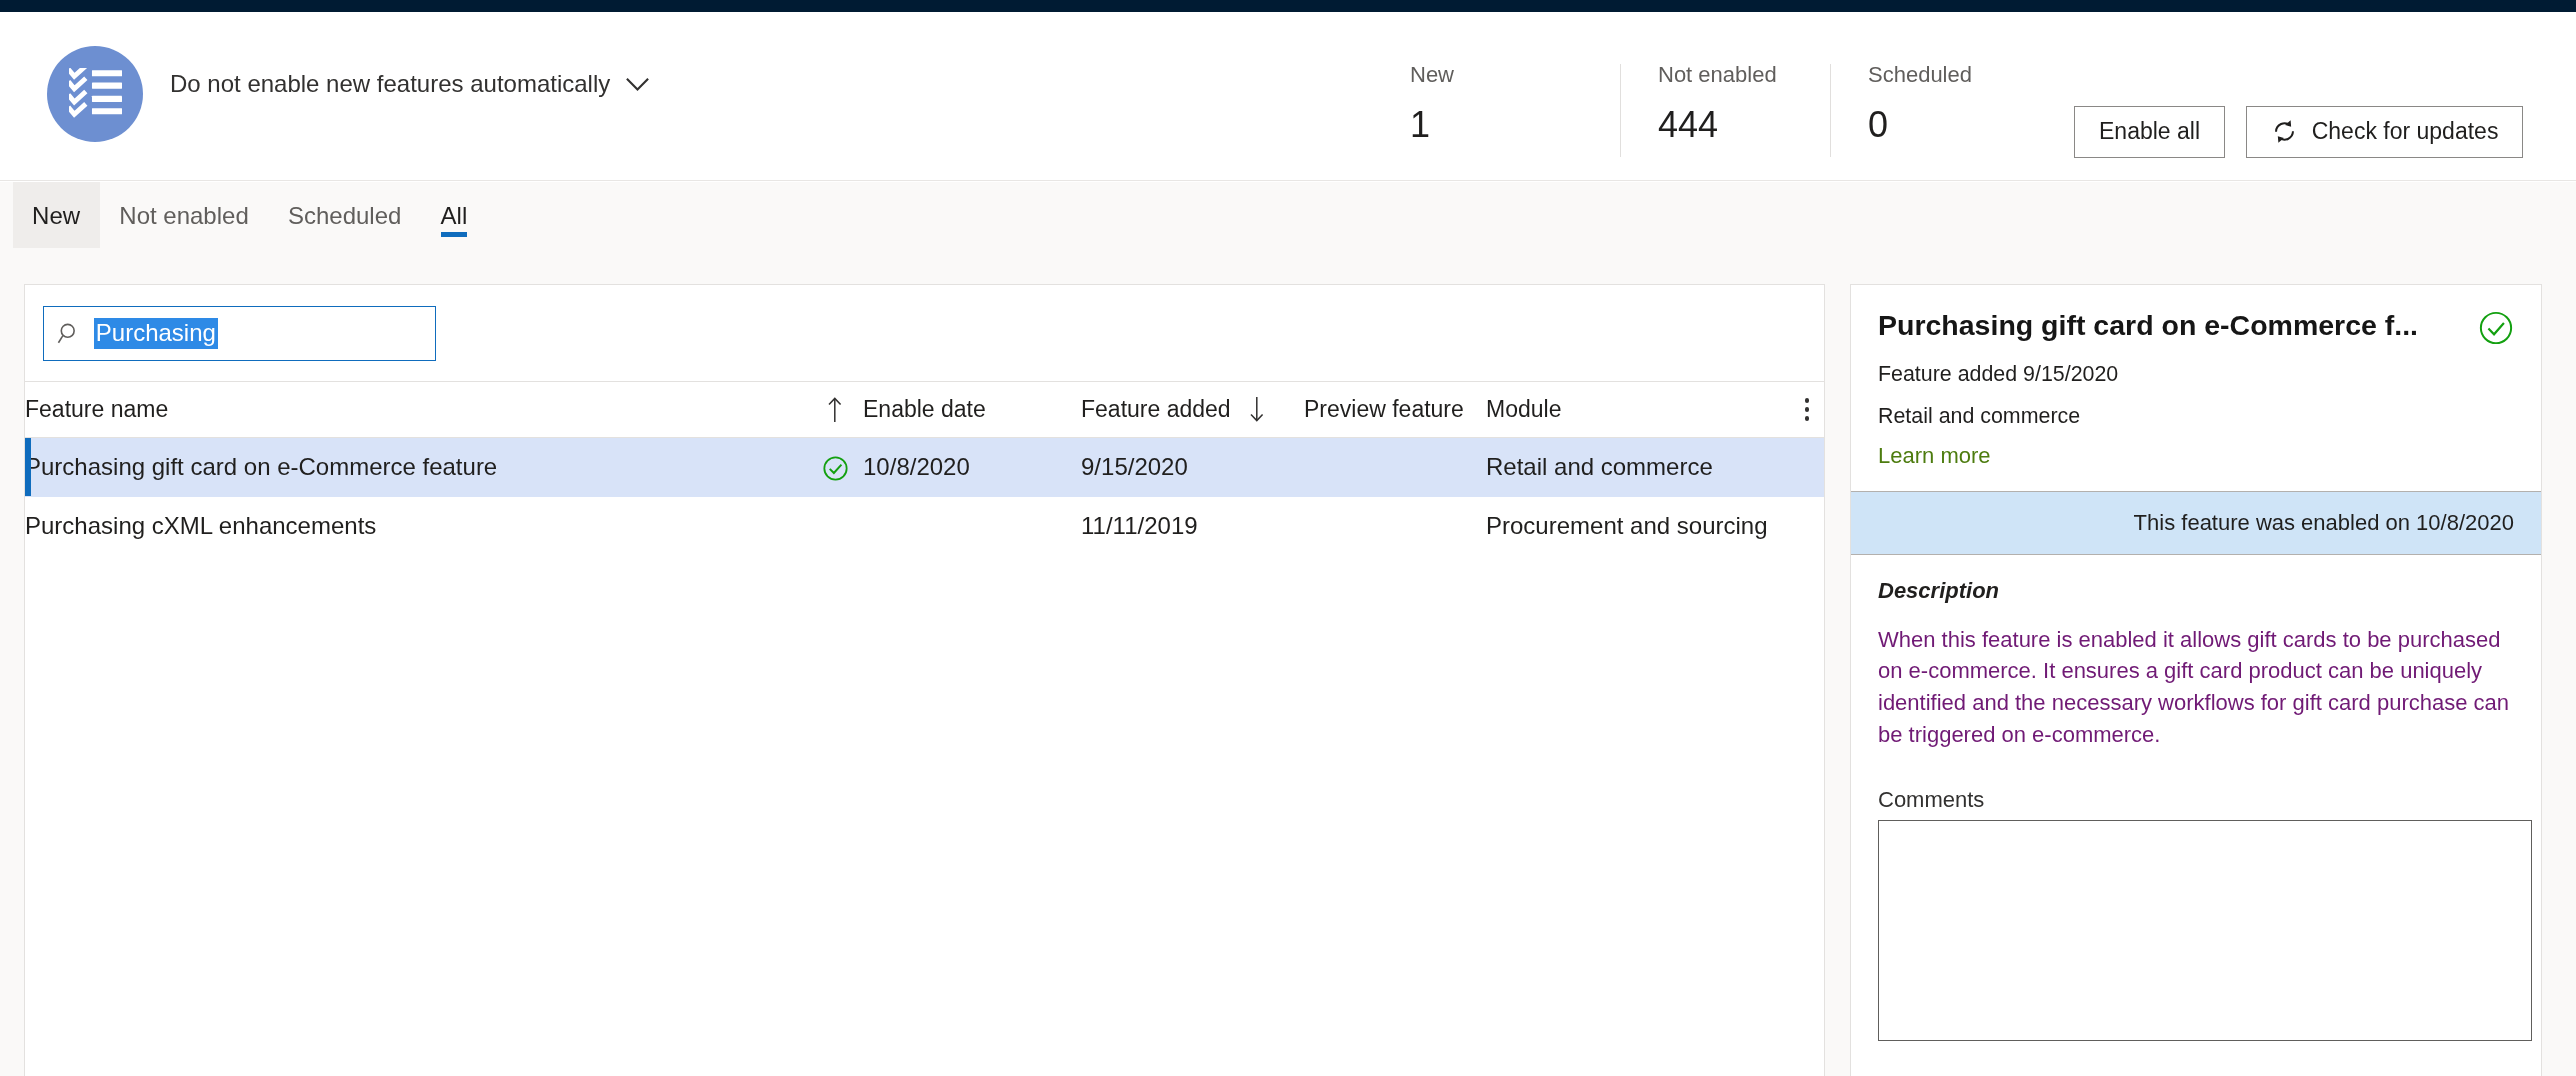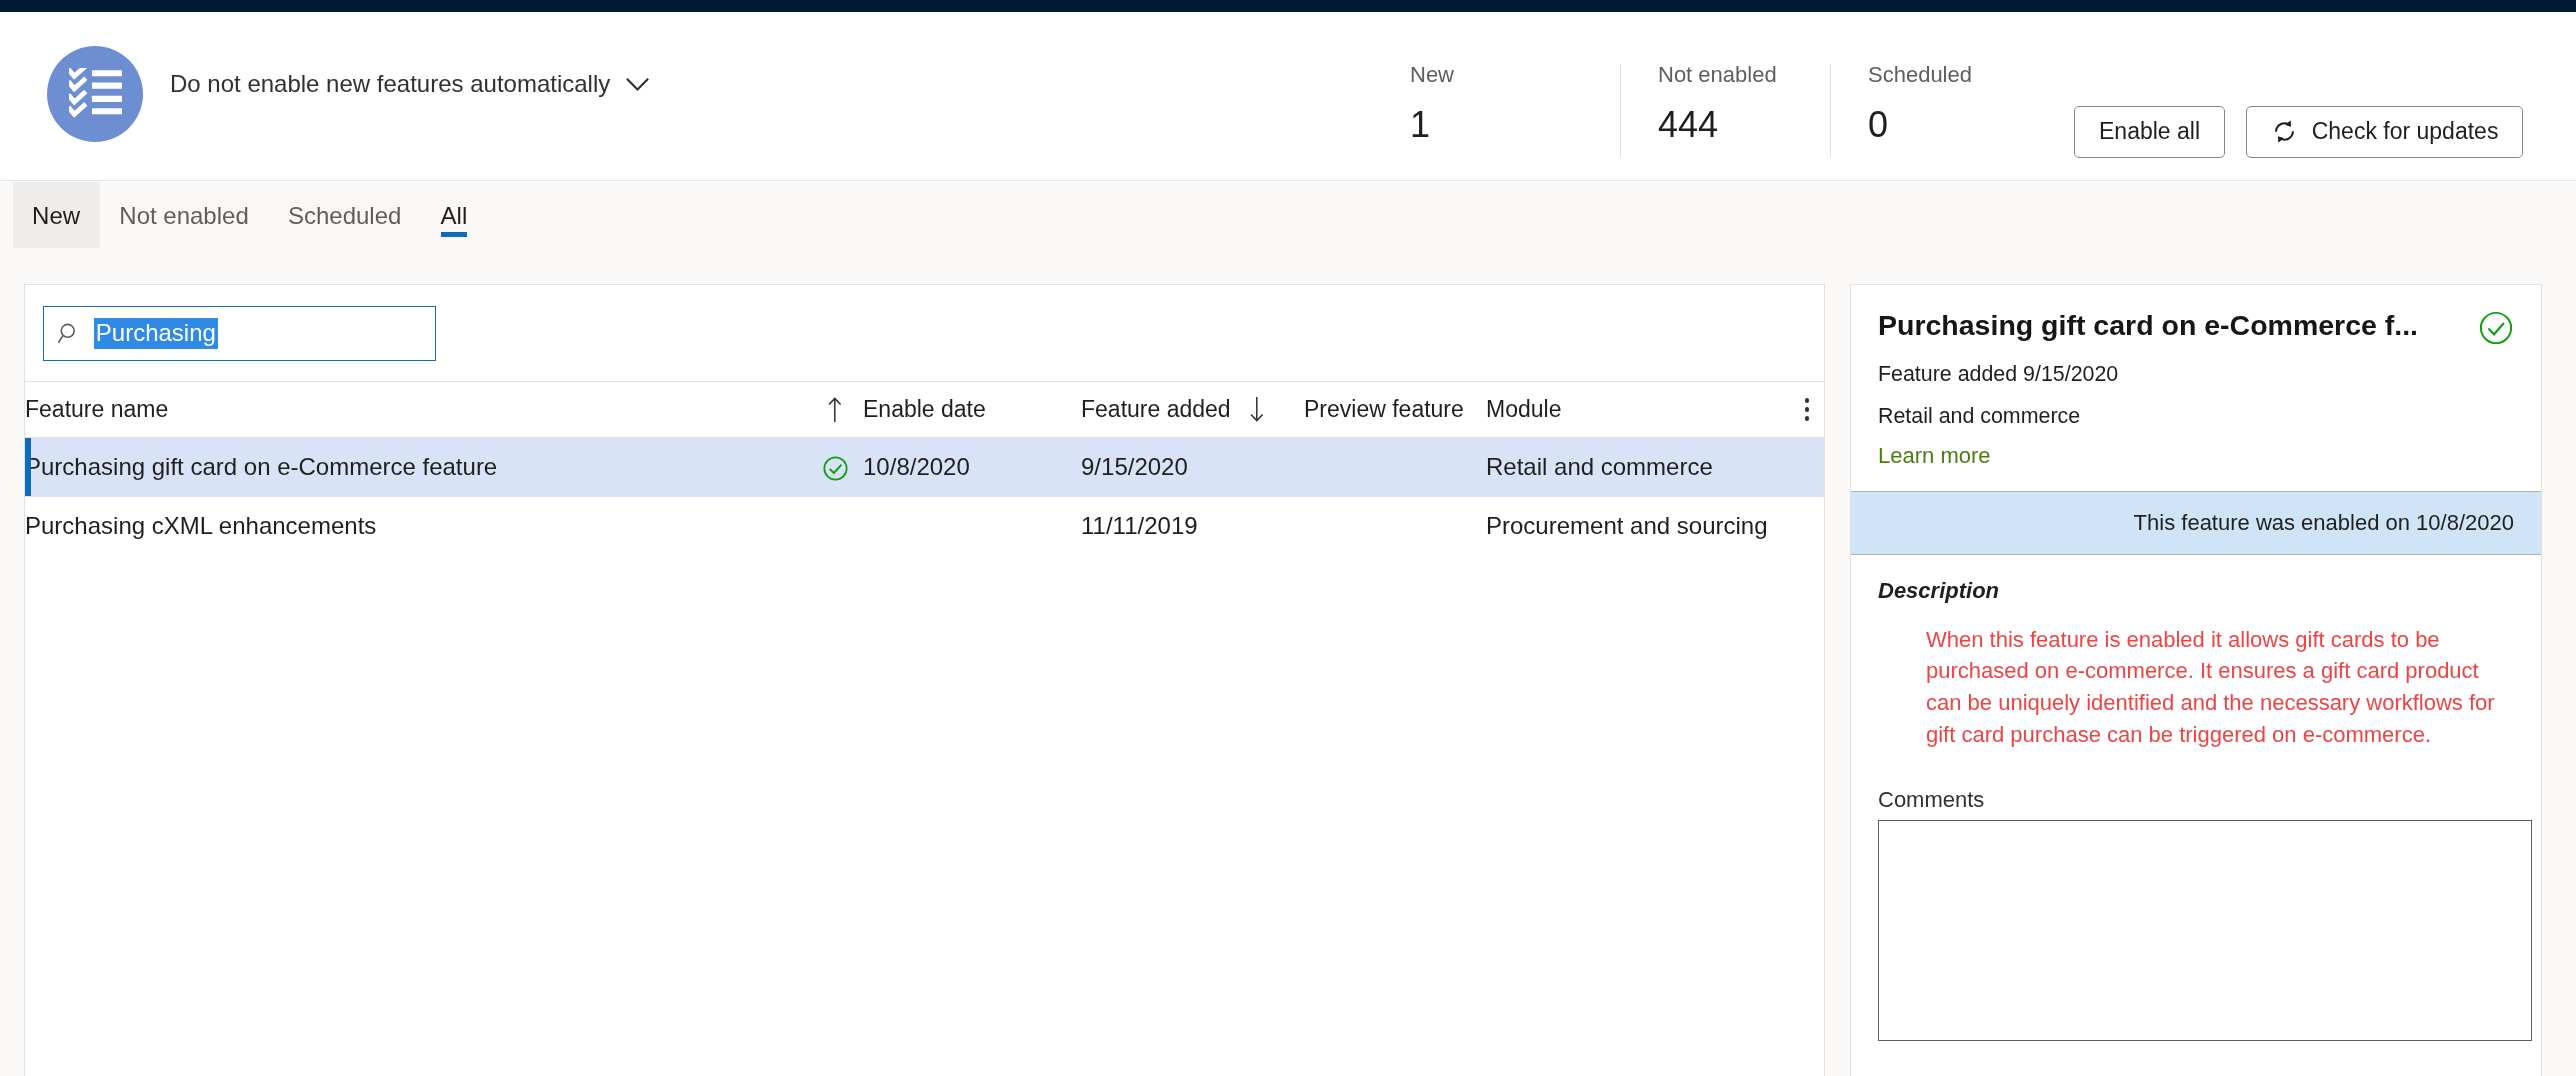--- a/index.html
+++ b/index.html
@@ -87,21 +87,21 @@
     border: 0.9px solid #8a8886;
     background: #ffffff;
     color: #201f1e;
     font-family: "Liberation Sans", sans-serif;
     font-size: 23px;
     padding: 0 24px;
     display: inline-flex; align-items: center; justify-content: center;
     gap: 14.2px;
     cursor: pointer;
     white-space: nowrap;
-    border-radius: 5px;
+    border-radius: 0;
   }
 
   
   .tabrow {
     position: absolute; top: 182px; left: 0;
     width: 2576px; height: 67px;
     background: #faf9f8;
     border-bottom: 0.9px solid #ebe9e7;
   }
   .tabs { position: absolute; left: 12.5px; top: 0; display: flex; height: 67px; }
@@ -258,21 +258,21 @@
     border-bottom: 0.9px solid #b3b0ad;
     background: #cfe4f7;
     padding: 18px 27px;
     font-size: 22px; color: #201f1e; text-align: right;
   }
 
   .dp-body { padding: 23px 27px 0 27px; }
   .dp-sec-title { font-size: 22px; font-weight: bold; color: #201f1e; font-style: italic; }
   .dp-desc {
     margin-top: 19.6px;
-    font-size: 22px; color: #ef4444; line-height: 1.45; margin-left: 48px;
+    font-size: 22px; color: #701a75; line-height: 1.45;
   }
   .dp-comments-label {
     margin-top: 36px;
     font-size: 22px; color: #323130;
   }
   .dp-textarea {
     margin-top: 7.1px;
     width: 654px; height: 221px;
     border: 0.9px solid #605e5c;
     background: #ffffff;

